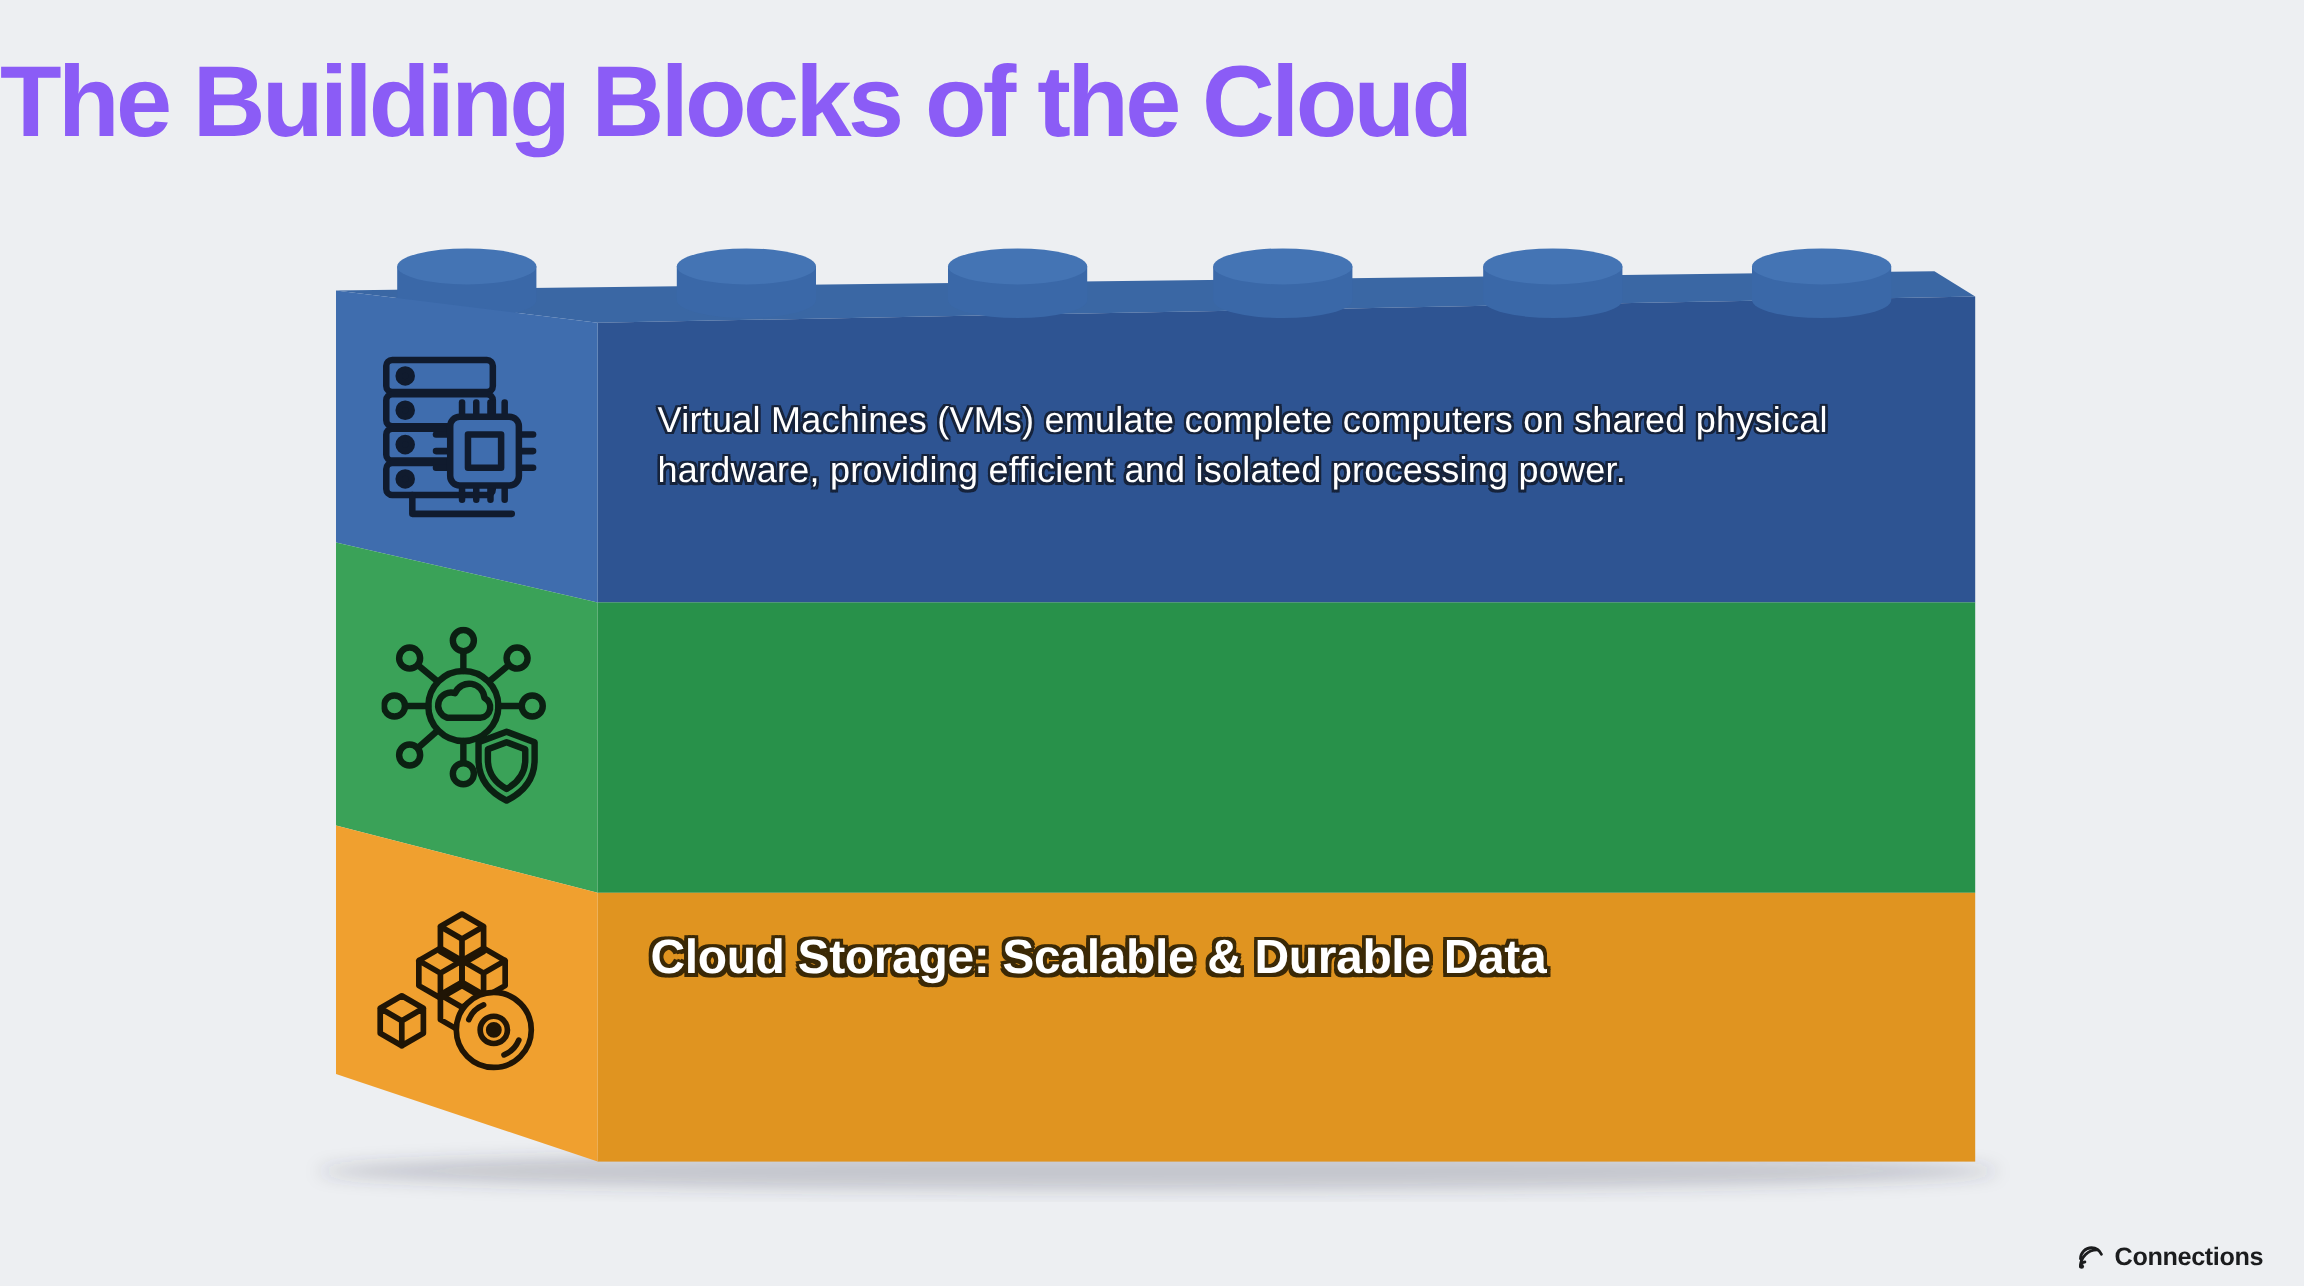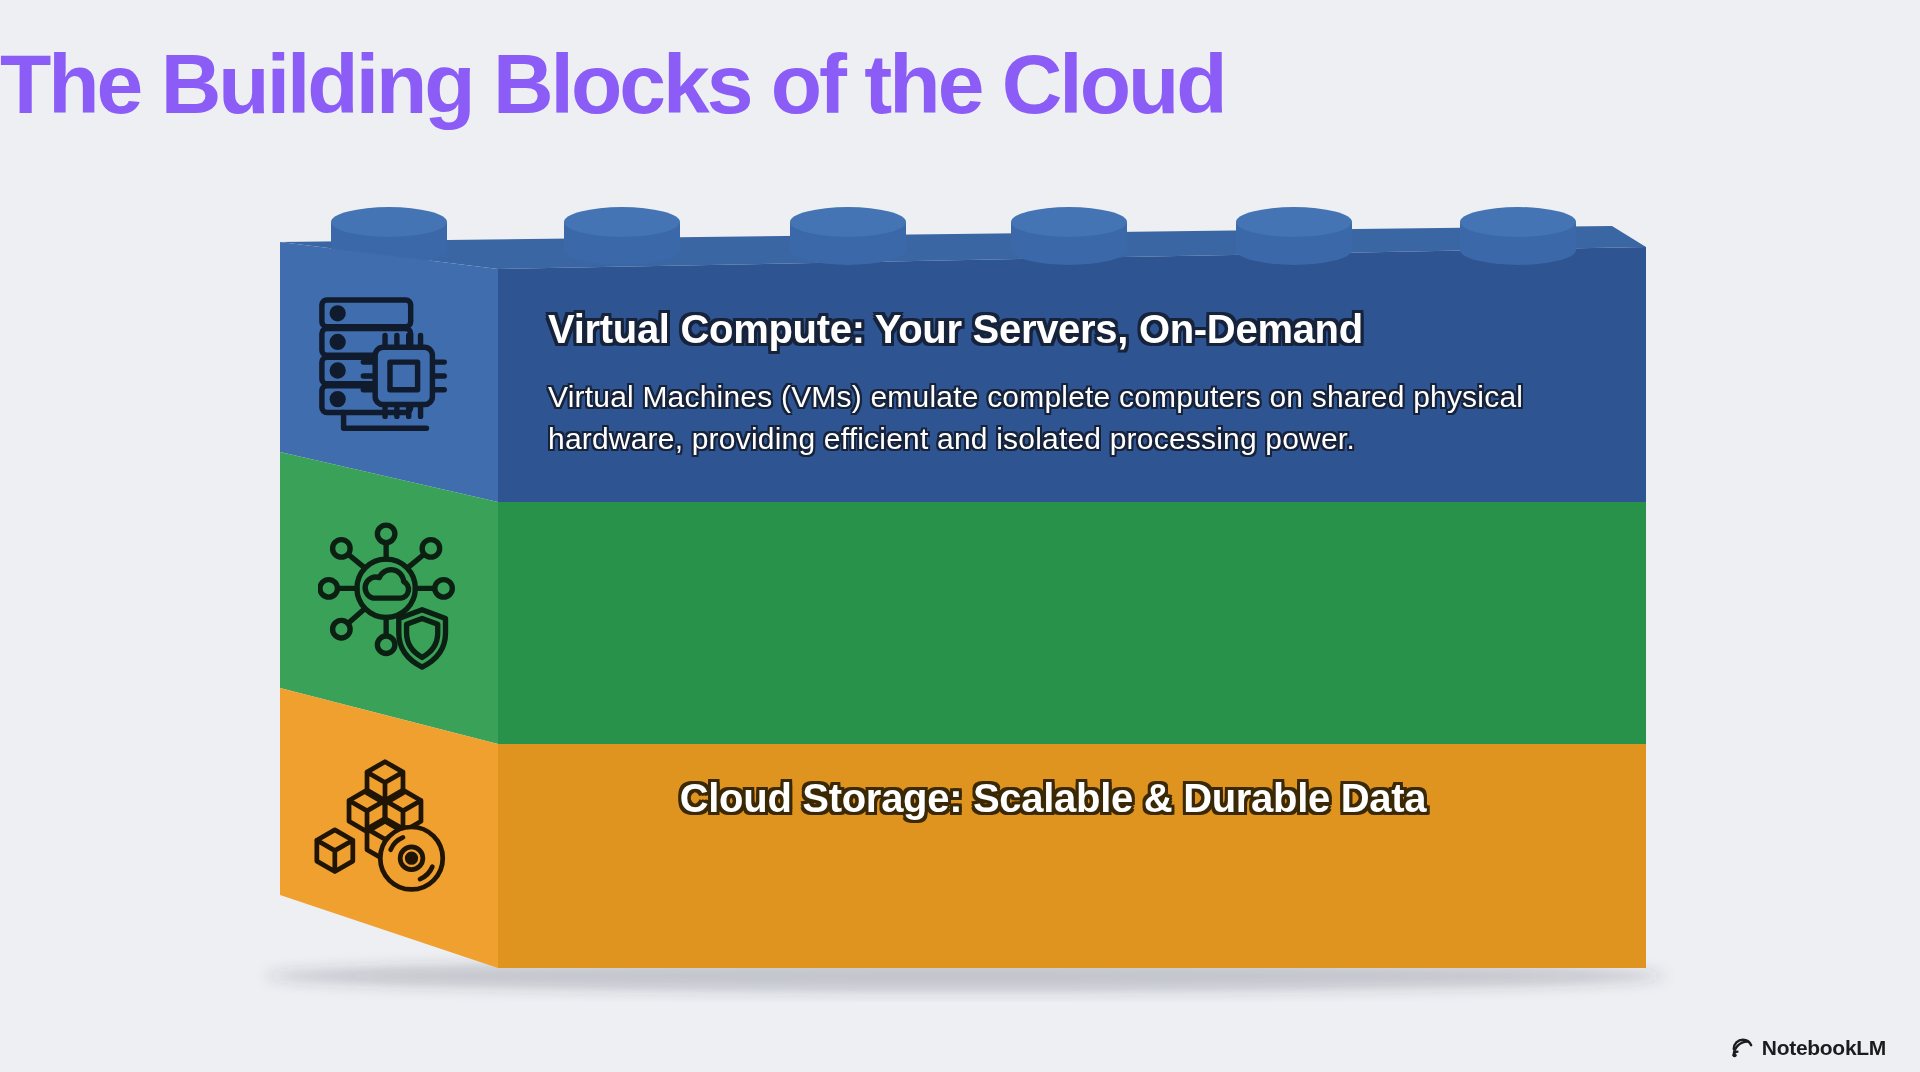--- a/index.html
+++ b/index.html
@@ -5,21 +5,21 @@
   html,body{margin:0;padding:0;background:#edeff2;}
   .stage{position:relative;width:1920px;height:1072px;overflow:hidden;
          background:#edeff2;font-family:"Liberation Sans","DejaVu Sans",sans-serif;}
   .title{position:absolute;top:36px;left:0;width:100%;text-align:left;
          font-size:84px;font-weight:bold;letter-spacing:-3px;color:#8b5cf6;margin:0;}
   .brick-svg{position:absolute;left:0;top:0;}
   .icon{position:absolute;}
   .section{position:absolute;left:548px;width:1022px;}
   .sec-1{top:306px;}
   .sec-2{top:545px;}
-  .sec-3{top:775px;left:542px;text-align:center;}
+  .sec-3{top:775px;left:542px;}
   .sec-heading{margin:0;font-size:40px;line-height:46px;font-weight:bold;
                letter-spacing:-0.3px;color:#ffffff;}
   .sec-body{margin:24px 0 0 0;font-size:30px;line-height:42px;font-weight:400;
             letter-spacing:0.2px;color:#ffffff;}
   .sec-1 .sec-heading{text-shadow:-3px -3px 0 #16233b,0 -3px 0 #16233b,3px -3px 0 #16233b,
     -3px 0 0 #16233b,3px 0 0 #16233b,-3px 3px 0 #16233b,0 3px 0 #16233b,3px 3px 0 #16233b;}
   .sec-1 .sec-body{text-shadow:-2px -2px 0 #16233b,0 -2px 0 #16233b,2px -2px 0 #16233b,
     -2px 0 0 #16233b,2px 0 0 #16233b,-2px 2px 0 #16233b,0 2px 0 #16233b,2px 2px 0 #16233b;}
   .sec-2 .sec-heading{text-shadow:-3px -3px 0 #0c2e18,0 -3px 0 #0c2e18,3px -3px 0 #0c2e18,
     -3px 0 0 #0c2e18,3px 0 0 #0c2e18,-3px 3px 0 #0c2e18,0 3px 0 #0c2e18,3px 3px 0 #0c2e18;}
@@ -151,32 +151,31 @@
       <path d="M22 78 L41 89 L41 111 L22 122 L3 111 L3 89 Z M3 89 L22 100 L41 89 M22 100 L22 122"></path>
       <circle cx="103" cy="108" r="33" fill="#f0a02f"></circle>
       <circle cx="103" cy="108" r="12"></circle>
       <circle cx="103" cy="108" r="4.5" fill="#201505"></circle>
       <path d="M81 99 a24 24 0 0 1 13 -13"></path>
       <path d="M125 117 a24 24 0 0 1 -13 13"></path>
     </g>
   </svg>
 
   <div class="section sec-1">
-    <h2 class="sec-heading">Virtual Compute: Your Servers, On-Demand</h2>
     <p class="sec-body">Virtual Machines (VMs) emulate complete computers on shared physical hardware, providing efficient and isolated processing power.</p>
   </div>
   <div class="section sec-3">
     <h2 class="sec-heading">Cloud Storage: Scalable &amp; Durable Data</h2>
   </div>
 
   <div class="watermark">
     <svg width="26" height="22" viewBox="0 0 28 24">
       <g fill="none" stroke="#1b1c1e" stroke-width="2.6" stroke-linecap="round">
         <path d="M5 20 a4 4 0 0 1 4 -4"></path>
         <path d="M5 13 a10 10 0 0 1 10 -10 a10 10 0 0 1 9 6"></path>
         <path d="M5 20 a15 15 0 0 1 15 -15"></path>
       </g>
       <circle cx="6" cy="20" r="2.2" fill="#1b1c1e"></circle>
     </svg>
-    <span class="watermark-label">NotebookLM</span>
+    <span class="watermark-label">Connections</span>
   </div>
 
 </div>
 
 </body></html>

